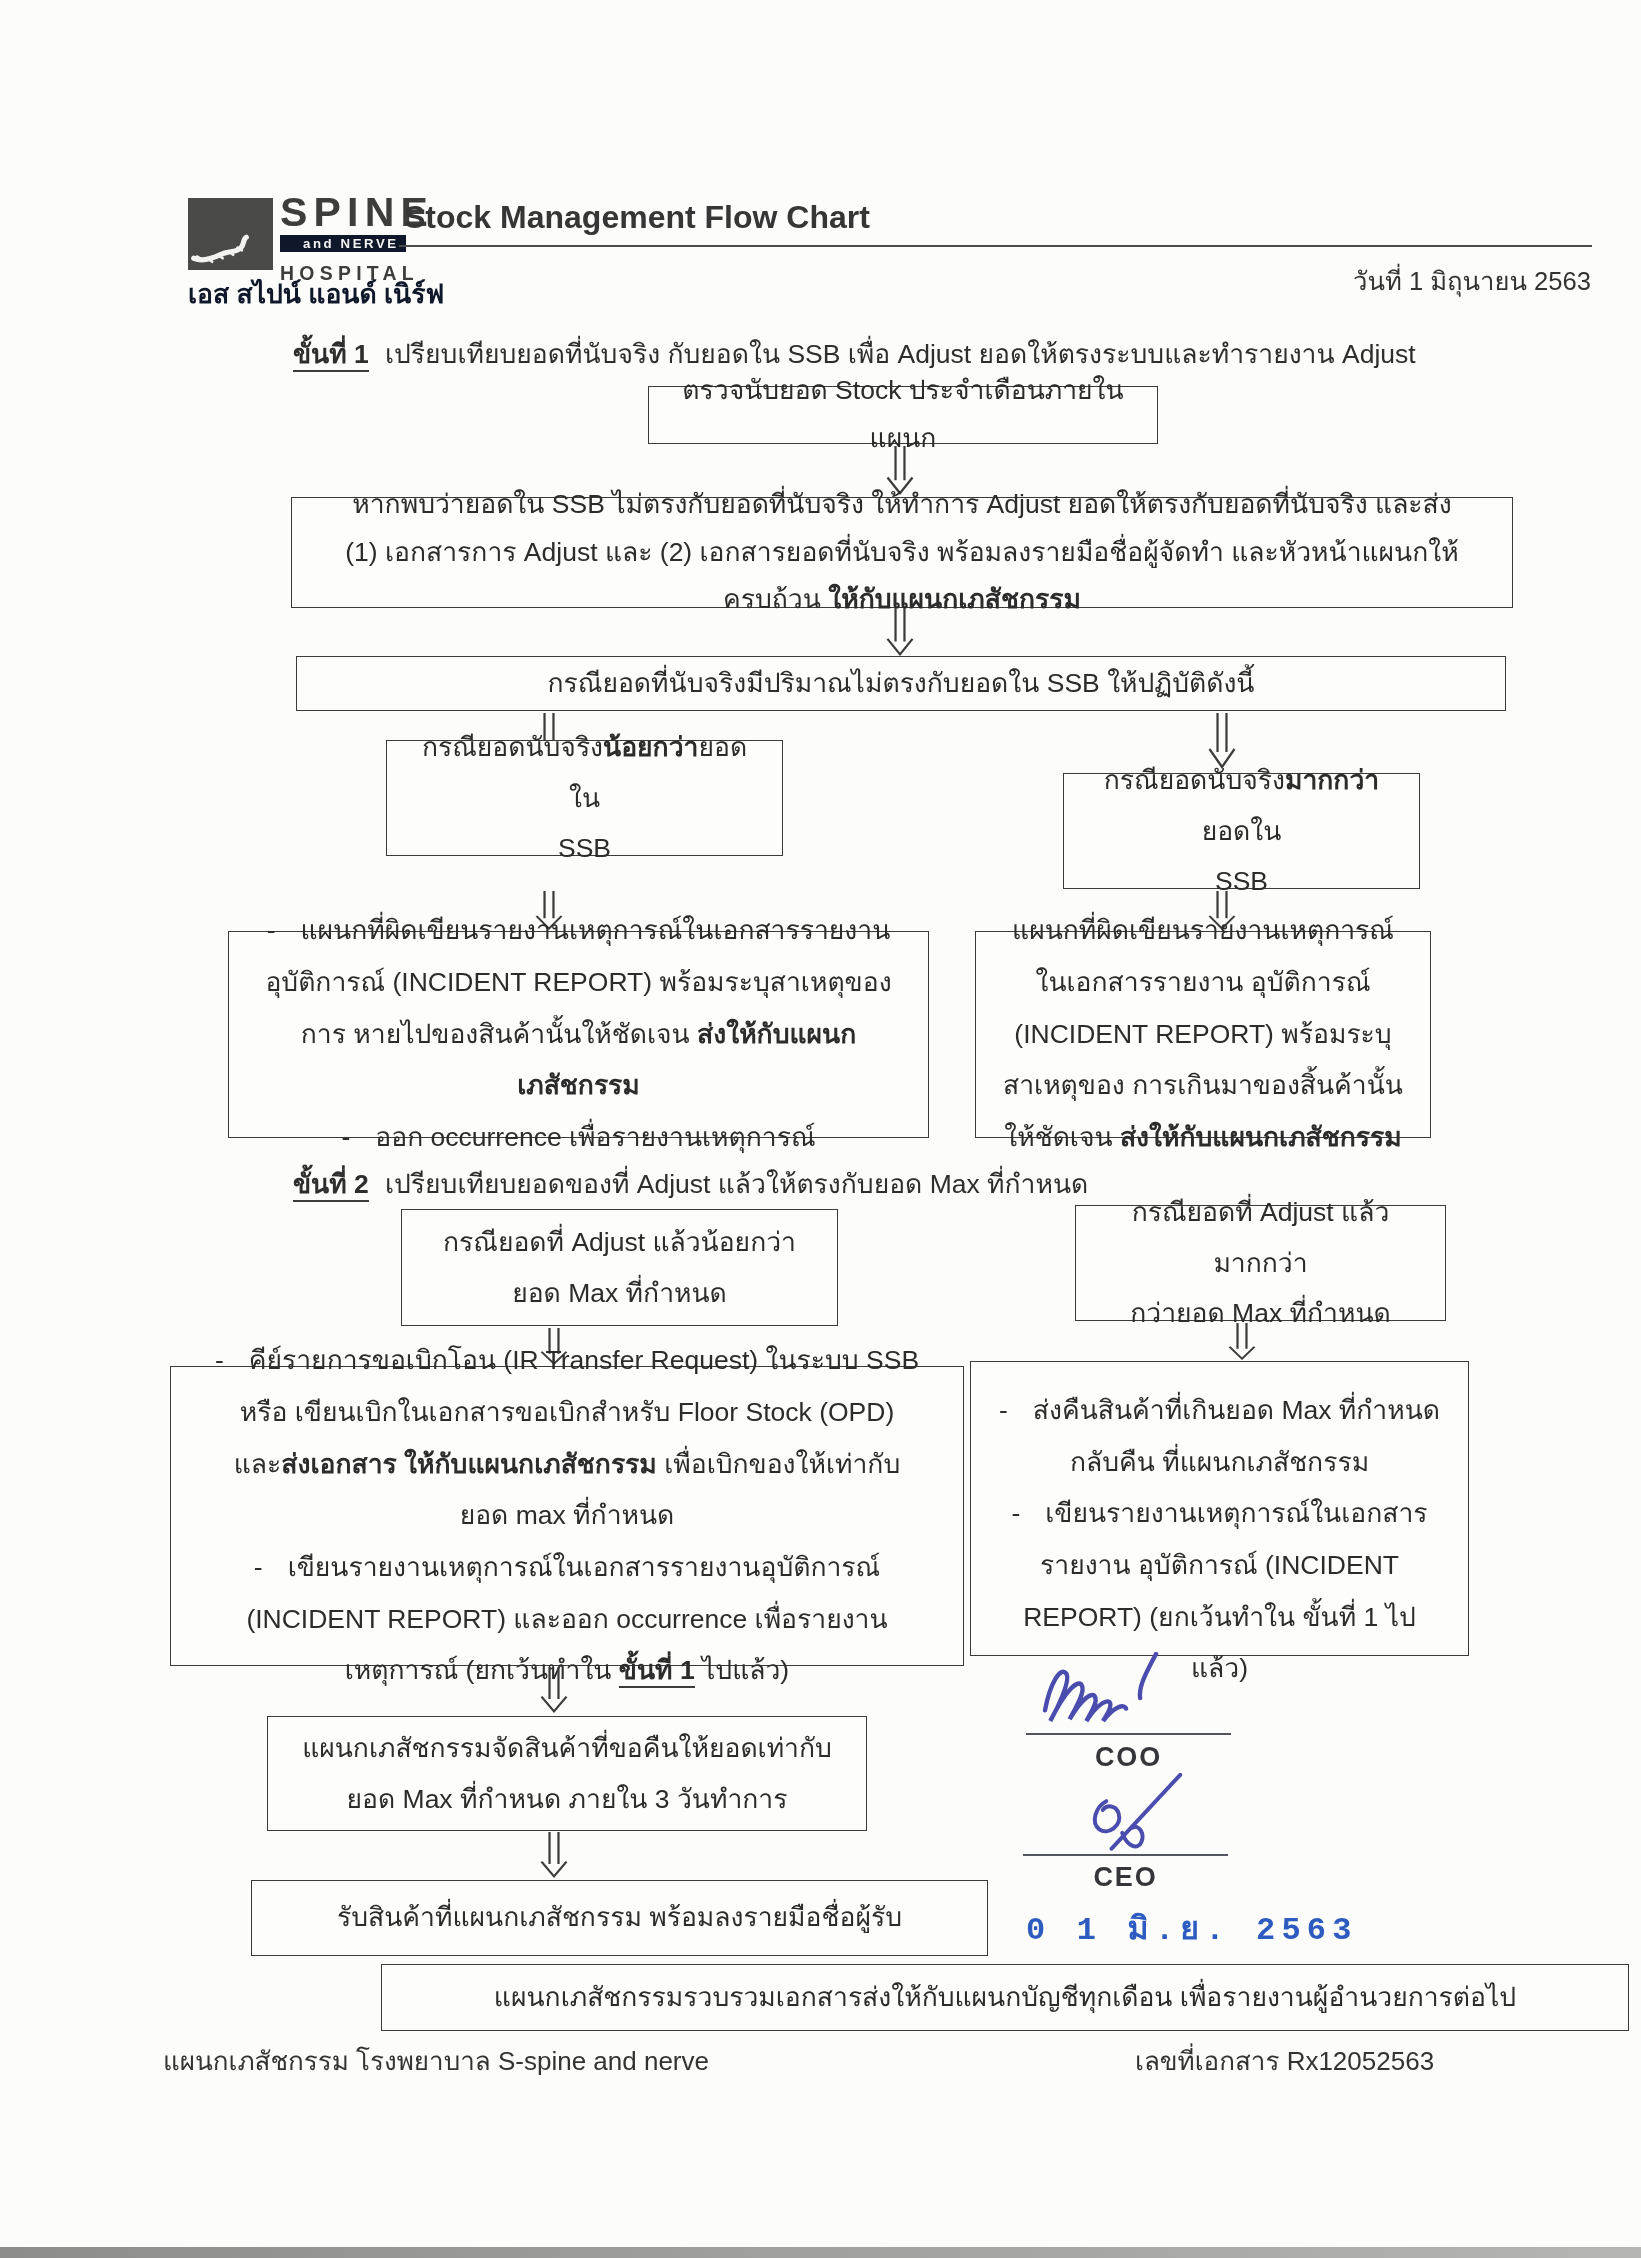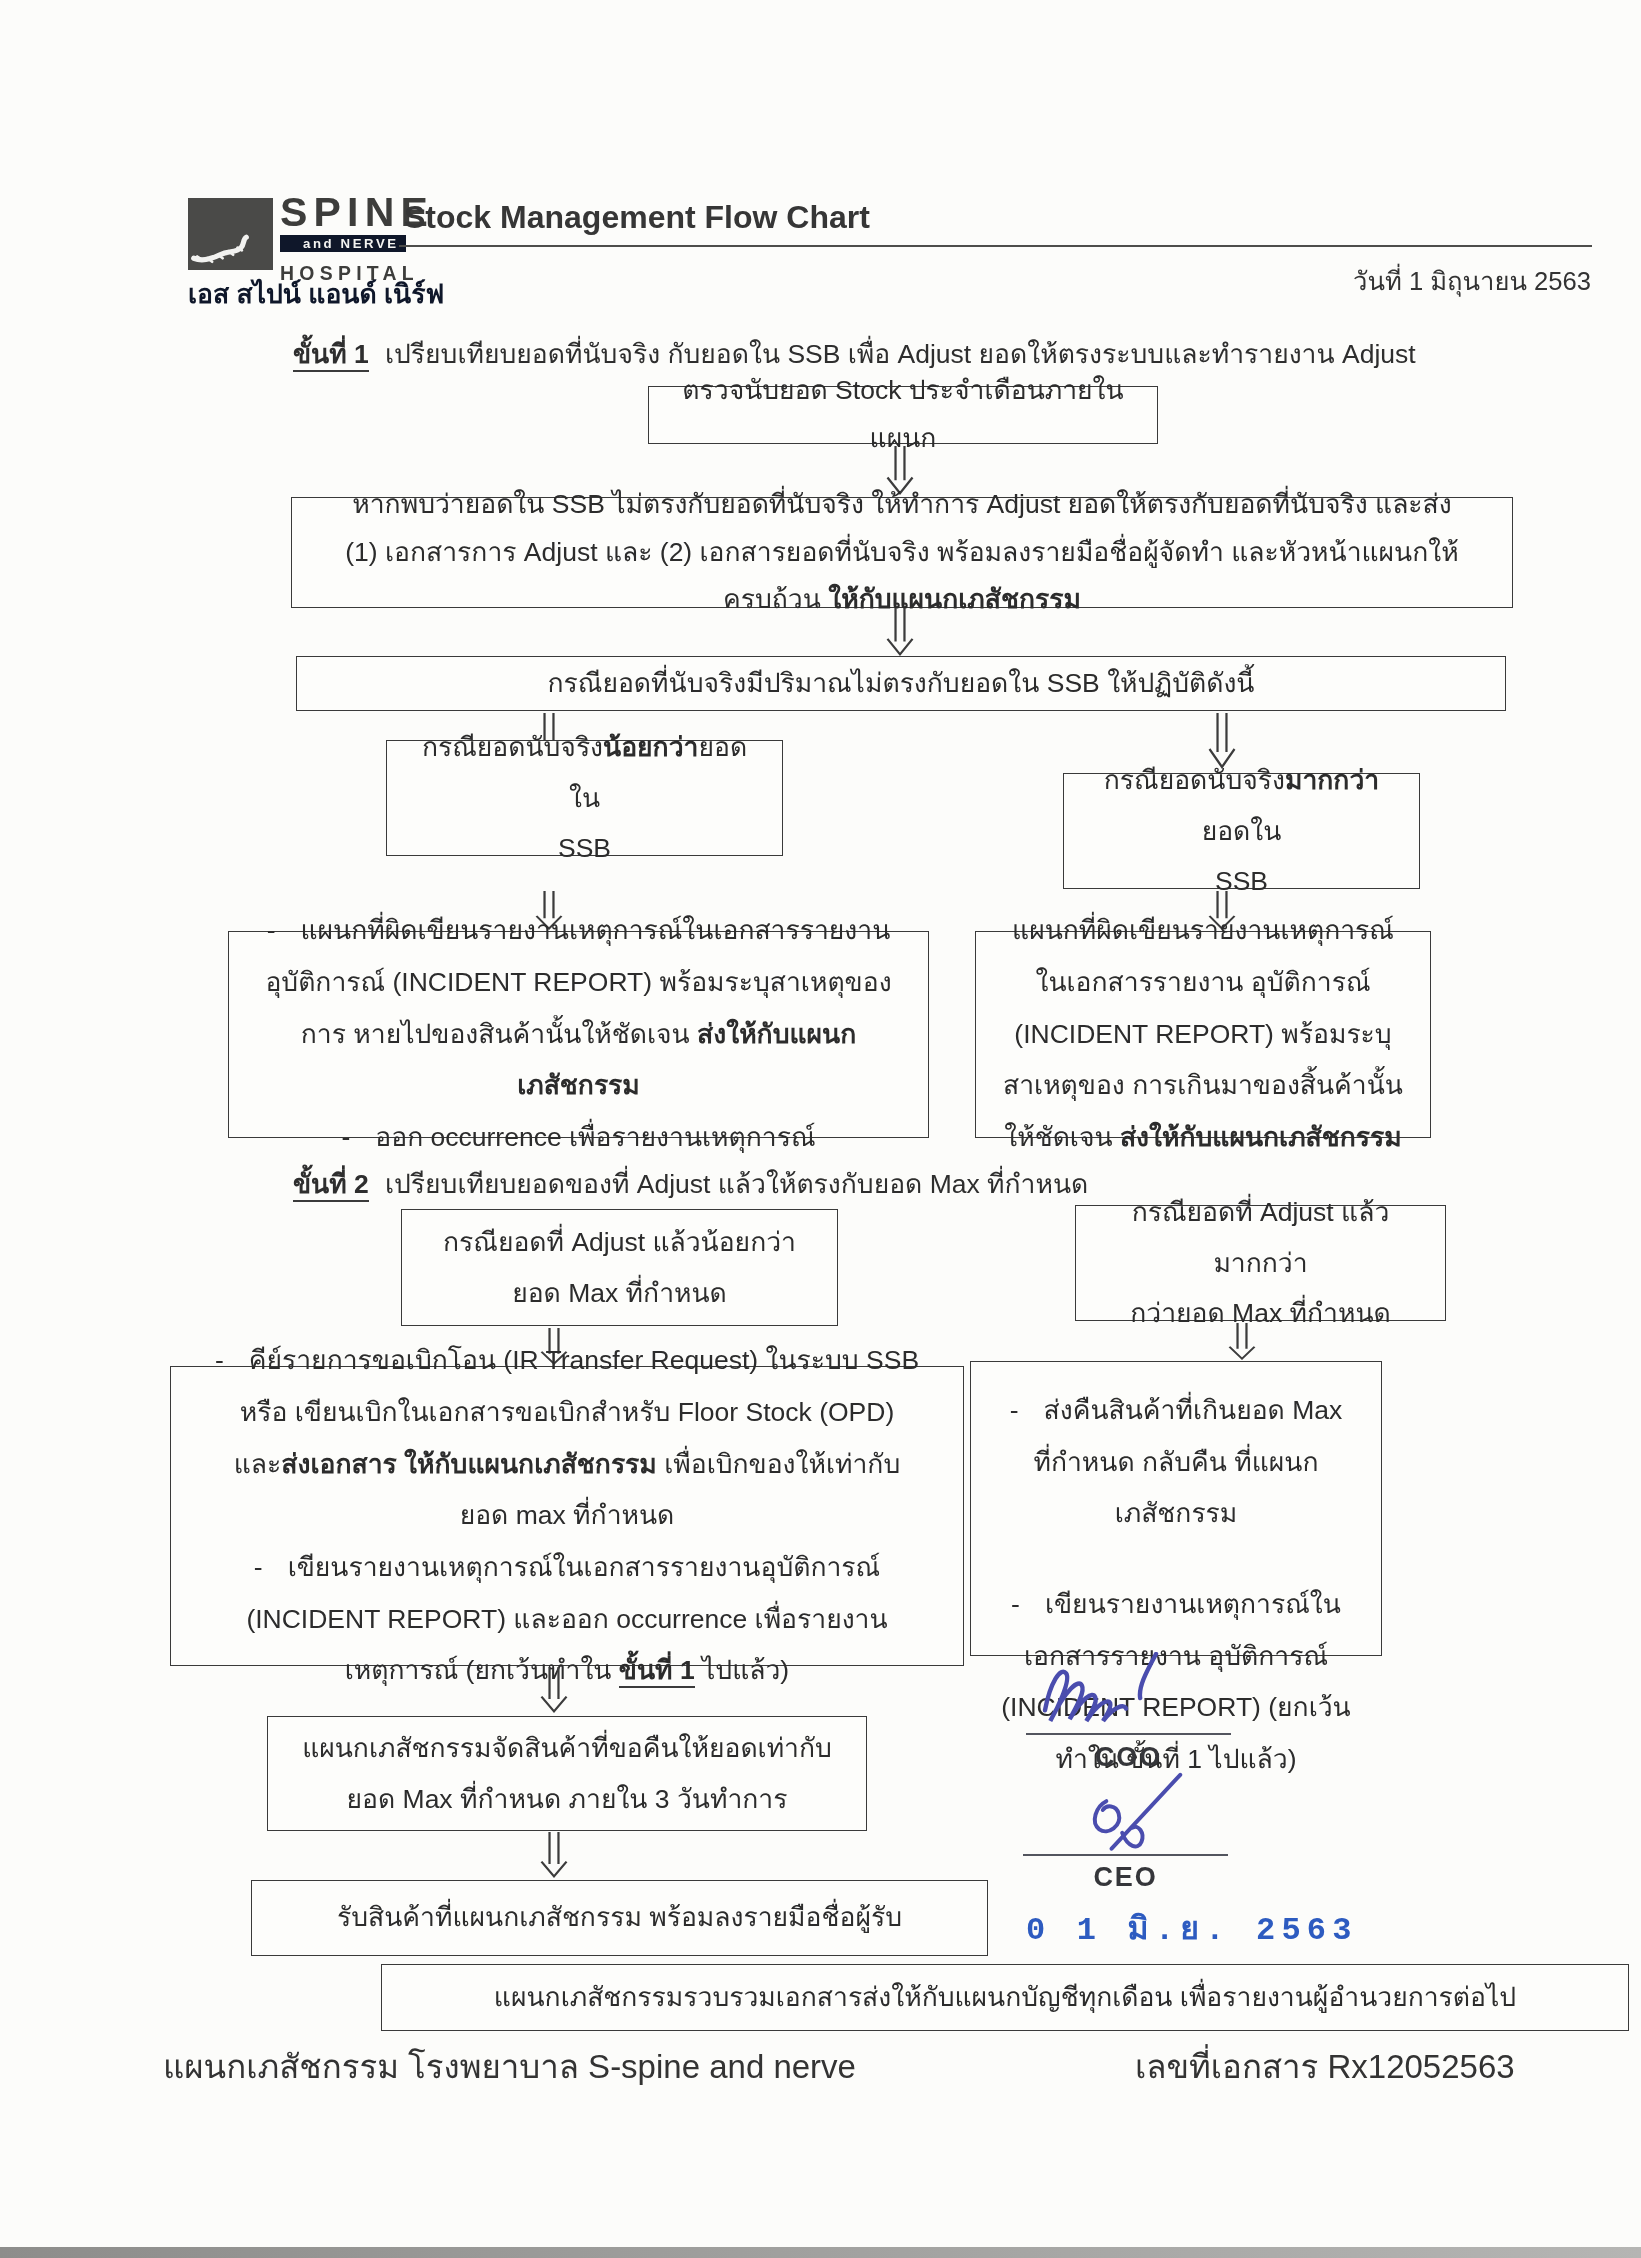--- a/index.html
+++ b/index.html
@@ -35,21 +35,21 @@
   .dash{display:inline-block;margin-right:25px;}
   .loose{line-height:1.95;}
   
   .arrow{position:absolute;}
   
   .sig{position:absolute;}
   .sig-line{position:absolute;height:1.8px;background:#53555e;}
   .sig-label{position:absolute;width:205px;text-align:center;font-size:27px;letter-spacing:1.8px;color:#35363a;font-weight:600;}
   .stamp{position:absolute;font-family:"Liberation Mono",monospace;font-size:32px;font-weight:bold;
     color:#2d5bc0;letter-spacing:6.2px;}
-  .footer-text{position:absolute;font-size:33px;color:#333;}
+  .footer-text{position:absolute;font-size:26px;color:#333;}
   .scan-bottom{position:absolute;left:0;top:2247px;width:1642px;height:11.5px;
     background:linear-gradient(90deg,#8d8d8b,#b5b5b3);}
 </style>
 </head>
 <body>
 
 <div class="page">
 
   <div class="logo-mark">
     <svg width="81" height="35" viewBox="0 0 92 40">
@@ -162,21 +162,21 @@
 
   <div class="box loose" style="left:170px;top:1366px;width:794px;height:300px;padding:10.6px 42px;">
     <div class="bullet">
       <span class="dash">-</span><span>คีย์รายการขอเบิกโอน (IR Transfer Request) ในระบบ SSB หรือ เขียนเบิกในเอกสารขอเบิกสำหรับ Floor Stock (OPD) และ</span><span class="b">ส่งเอกสาร ให้กับแผนกเภสัชกรรม</span><span> เพื่อเบิกของให้เท่ากับยอด max ที่กำหนด</span>
     </div>
     <div class="bullet">
       <span class="dash">-</span><span>เขียนรายงานเหตุการณ์ในเอกสารรายงานอุบัติการณ์ (INCIDENT REPORT) และออก occurrence เพื่อรายงานเหตุการณ์ (ยกเว้นทำใน </span><span class="b u">ขั้นที่ 1</span><span> ไปแล้ว)</span>
     </div>
   </div>
 
-  <div class="box loose" style="left:970px;top:1361px;width:412px;height:295px;padding:10.6px 26.5px;justify-content:flex-start;gap:39px;">
+  <div class="box loose" style="left:970px;top:1361px;width:499px;height:295px;padding:10.6px 26.5px;justify-content:flex-start;">
     <div class="bullet" style="margin-top:12.4px;">
       <span class="dash">-</span><span>ส่งคืนสินค้าที่เกินยอด Max ที่กำหนด กลับคืน ที่แผนกเภสัชกรรม</span>
     </div>
     <div class="bullet">
       <span class="dash">-</span><span>เขียนรายงานเหตุการณ์ในเอกสารรายงาน อุบัติการณ์ (INCIDENT REPORT) (ยกเว้นทำใน ขั้นที่ 1 ไปแล้ว)</span>
     </div>
   </div>
 
   <svg class="arrow" style="left:537px;top:1667px;" width="34" height="46" viewBox="0 0 38 56" preserveAspectRatio="none">
     <path d="M14 0 V39 M24 0 V39 M5 36 L19 54 L33 36" fill="none" stroke="#3c3c3c" stroke-width="2.5"></path>

